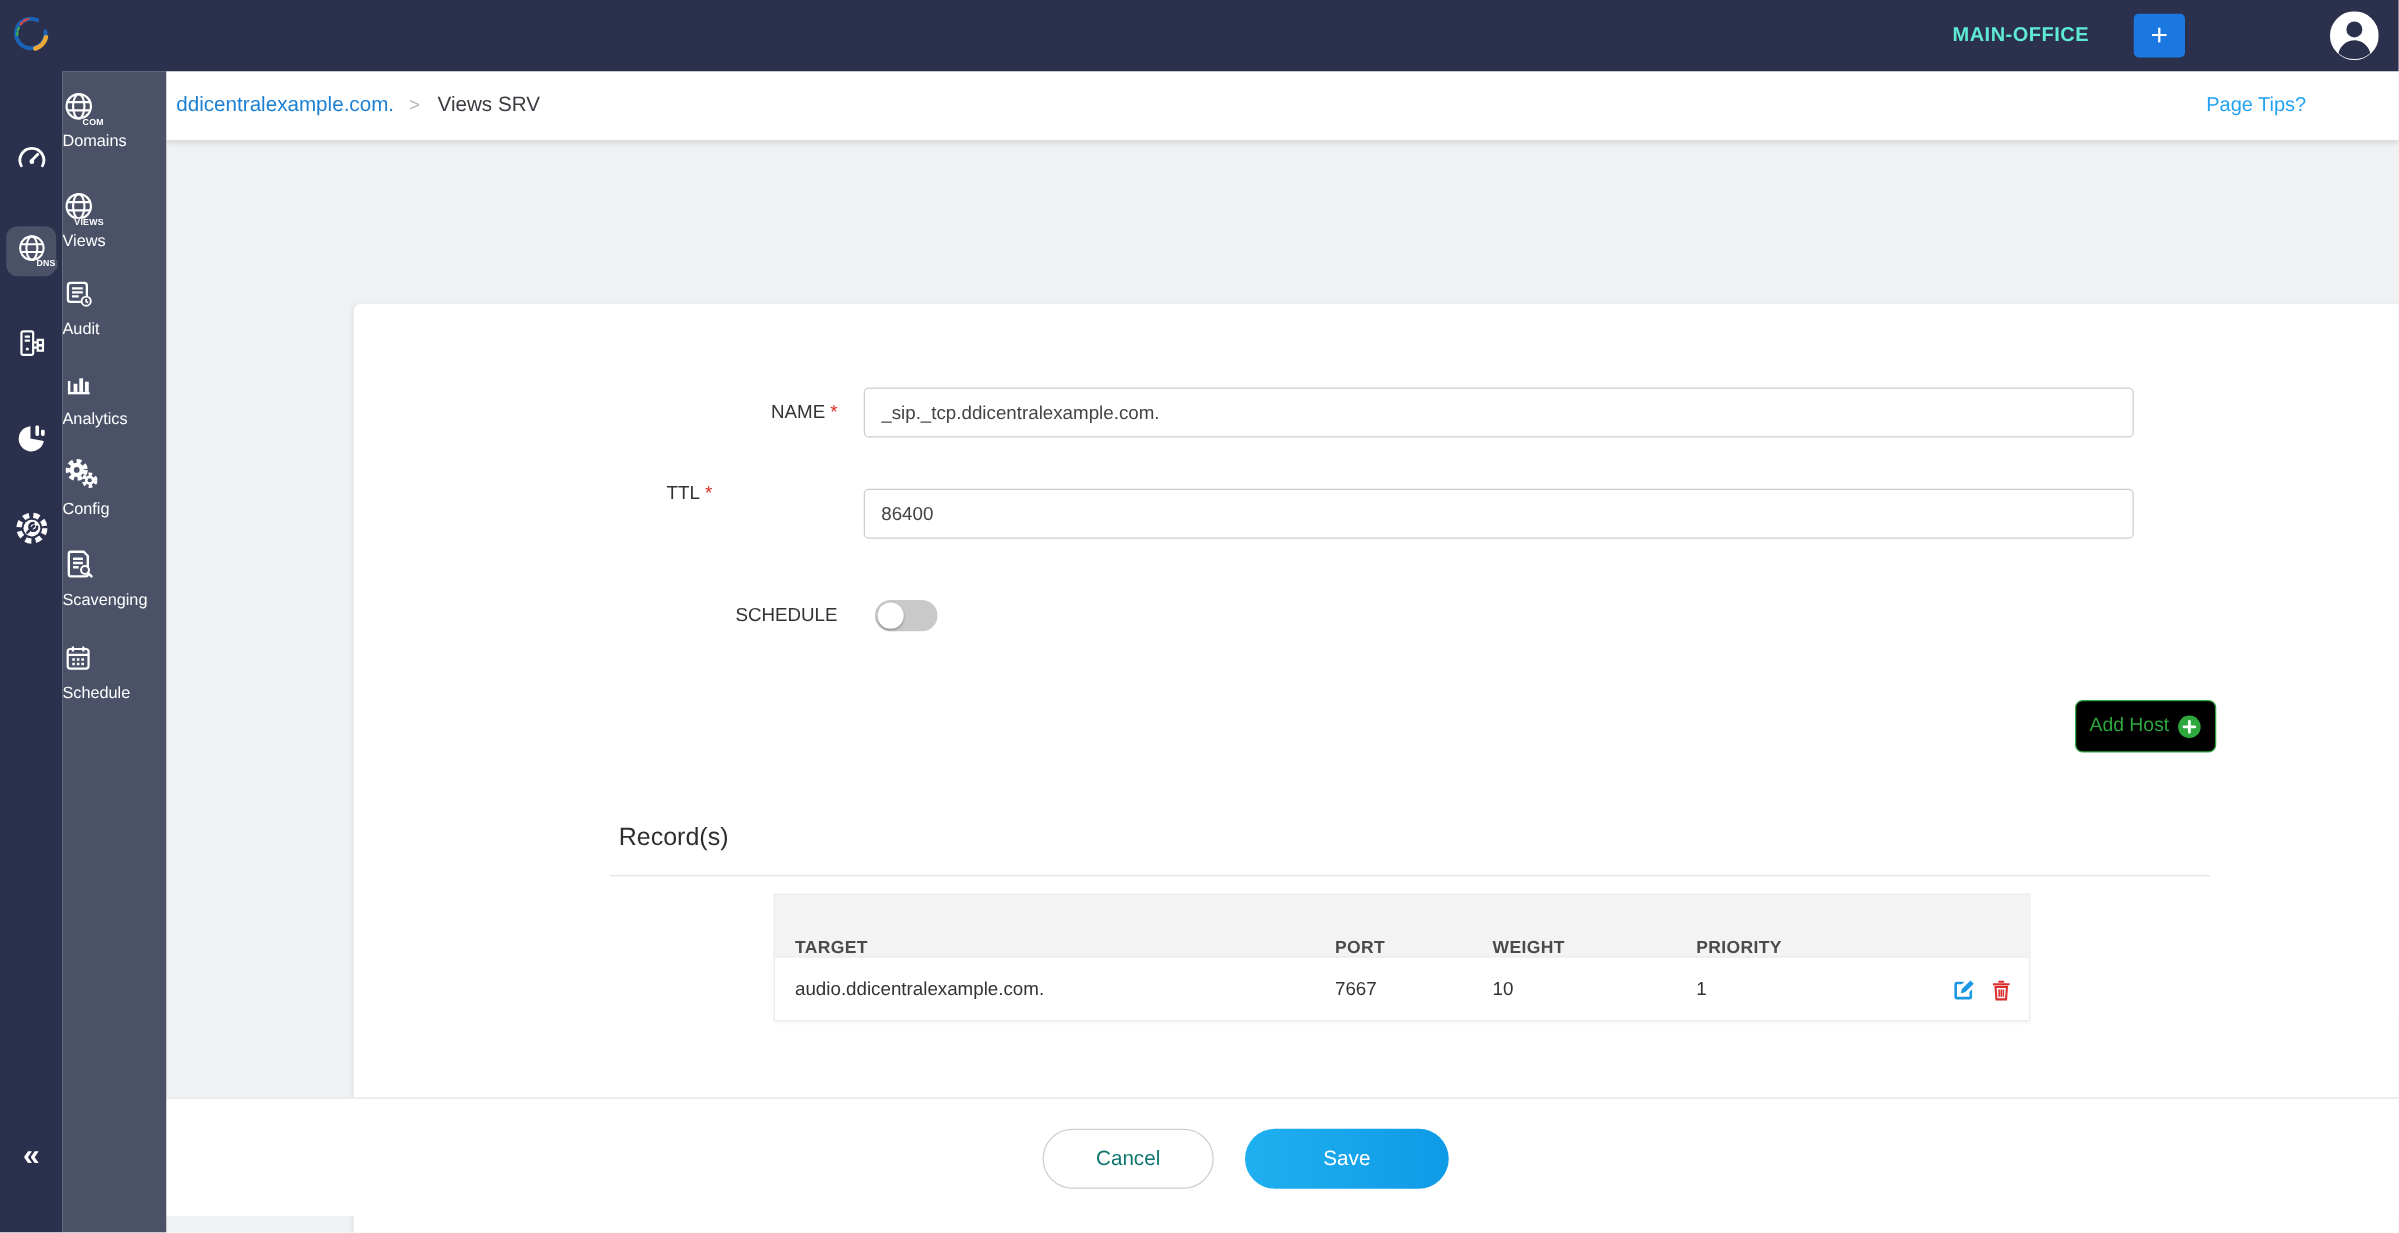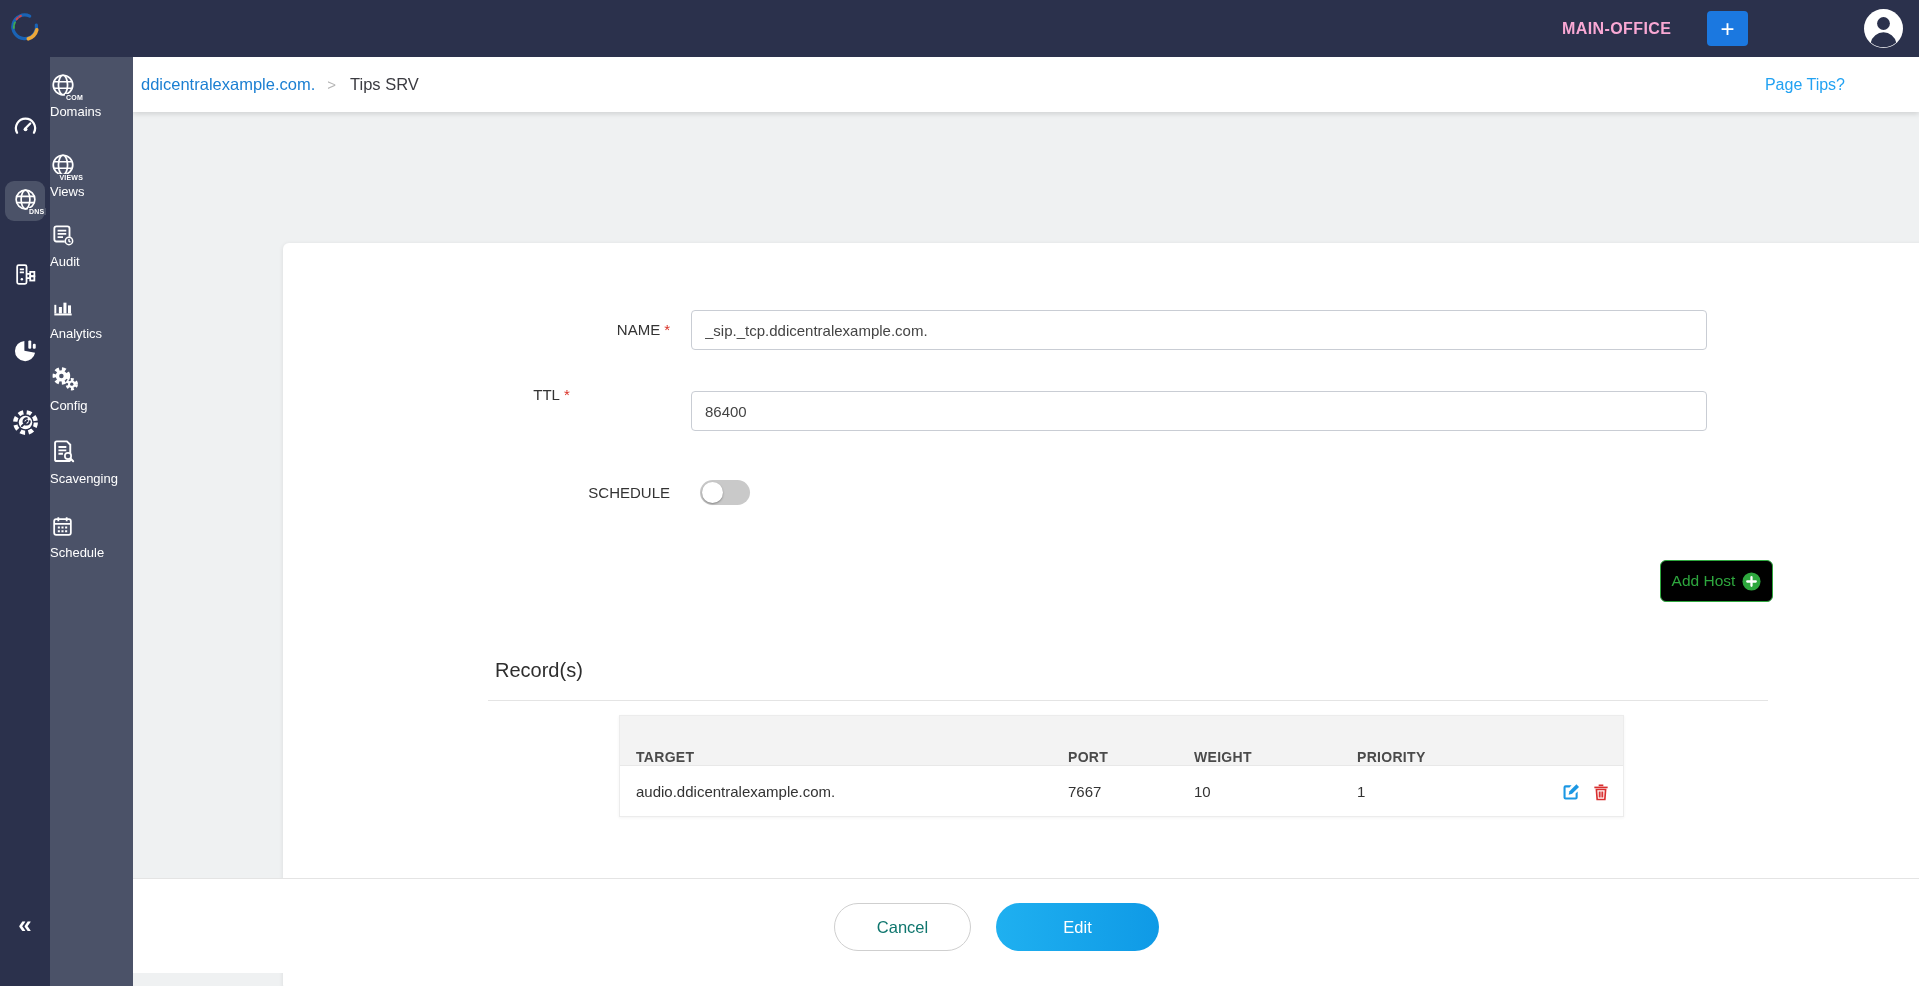--- a/index.html
+++ b/index.html
@@ -2,21 +2,21 @@
 <html><head>
 <meta charset="utf-8">
 <style>
   * { margin:0; padding:0; box-sizing:border-box; }
   html,body { width:1919px; height:986px; overflow:hidden; }
   body { font-family:"Liberation Sans", sans-serif; background:#eff1f2; }
   .app { position:relative; width:1919px; height:986px; }
 
   
   .topbar { position:absolute; left:0; top:0; width:1919px; height:57px; background:#2b314c; z-index:30; }
-  .site-label { position:absolute; left:1562px; top:0; height:57px; line-height:57px; color:#f9a8d4; font-size:16px; font-weight:bold; letter-spacing:.4px; }
+  .site-label { position:absolute; left:1562px; top:0; height:57px; line-height:57px; color:#5eead4; font-size:16px; font-weight:bold; letter-spacing:.4px; }
   .add-btn { position:absolute; left:1707px; top:11px; width:41px; height:35px; background:#1b78e0; border:none; border-radius:4px; color:#fff; font-size:24px; font-weight:400; line-height:33px; text-align:center; cursor:pointer; }
   .avatar { position:absolute; left:1864px; top:9px; width:39px; height:39px; border-radius:50%; cursor:pointer; }
 
   
   .rail { position:absolute; left:0; top:0; width:50px; height:986px; background:#2b314c; z-index:31; }
   .logo { position:absolute; left:8px; top:10px; }
   .rail-ico { position:absolute; left:0; width:50px; display:flex; justify-content:center; cursor:pointer; }
   .rail-ico.dash { top:113px; }
   .active-pill { position:absolute; left:5px; top:181px; width:40px; height:40px; background:#4b5268; border-radius:9px; display:flex; align-items:center; justify-content:center; cursor:pointer; }
   .rail-ico.srv { top:262px; }
@@ -236,21 +236,21 @@
           <path d="M7.5 13h2M11 13h2M14.5 13h2M7.5 16.5h2M11 16.5h2M14.5 16.5h2" stroke-width="1.9"></path>
         </svg>
       </span>
       <span class="lbl">Schedule</span>
     </div>
   </div>
 
   <div class="hdr">
     <span class="crumb-domain">ddicentralexample.com.</span>
     <span class="crumb-sep">&gt;</span>
-    <span class="crumb-current">Tips SRV</span>
+    <span class="crumb-current">Views SRV</span>
     <span class="page-tips">Page Tips?</span>
   </div>
 
   <div class="page">
     <div class="card">
 
       <div class="row-name">
         <div class="f-label">
           <span>NAME</span><span class="req">*</span>
         </div>
@@ -313,16 +313,16 @@
             </span>
           </span>
         </div>
       </div>
     </div>
 
   </div>
 
   <div class="footerbar">
     <button class="btn-cancel">Cancel</button>
-    <button class="btn-save">Edit</button>
+    <button class="btn-save">Save</button>
   </div>
 
 </div>
 
 </body></html>

